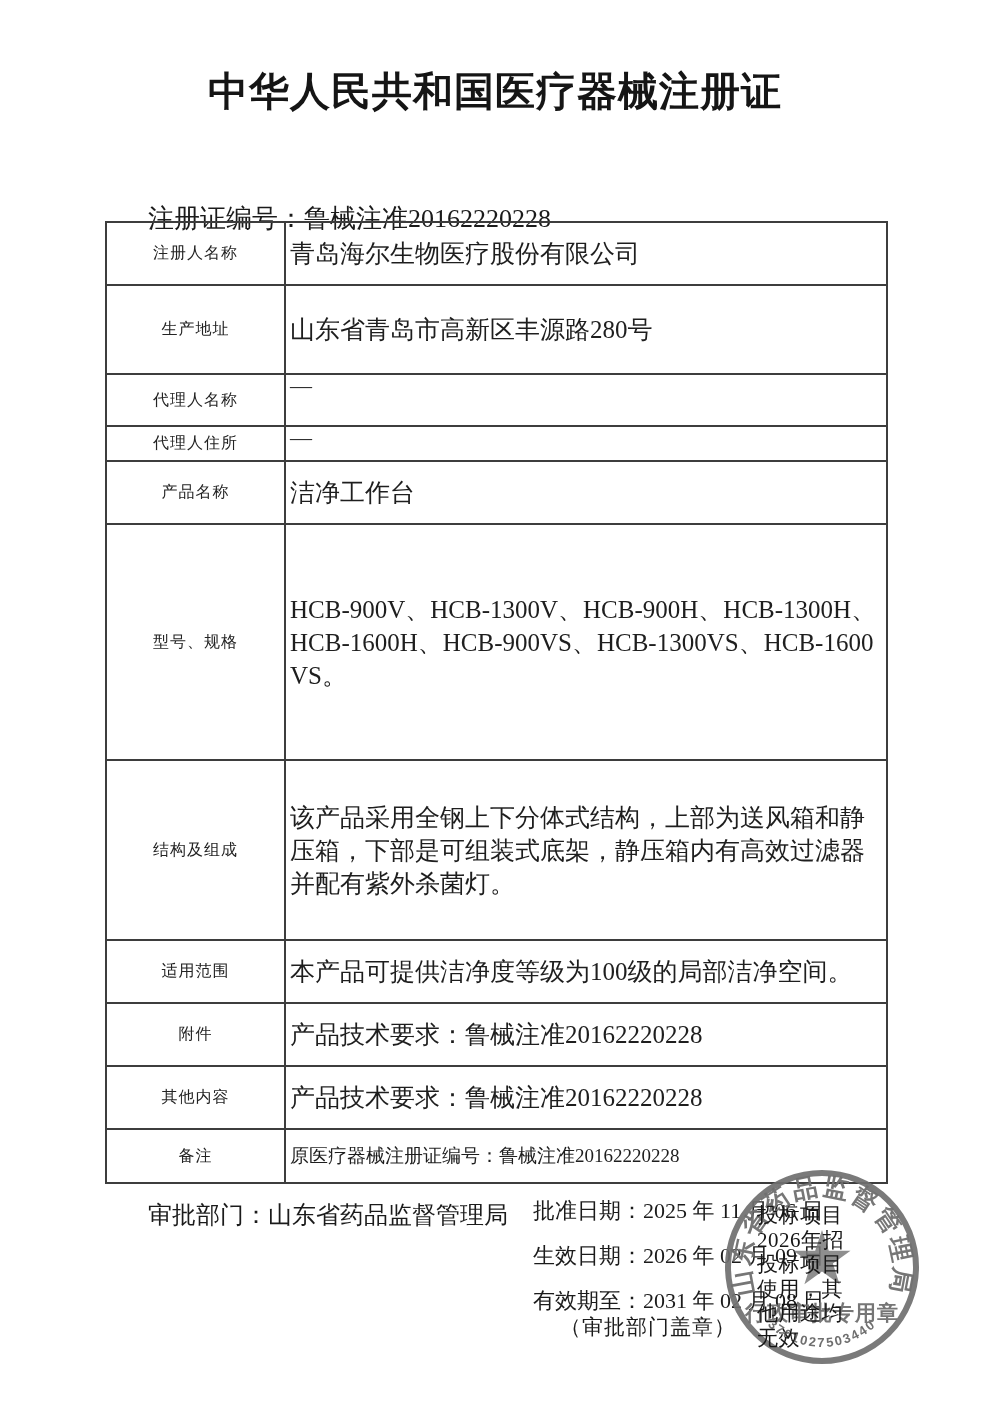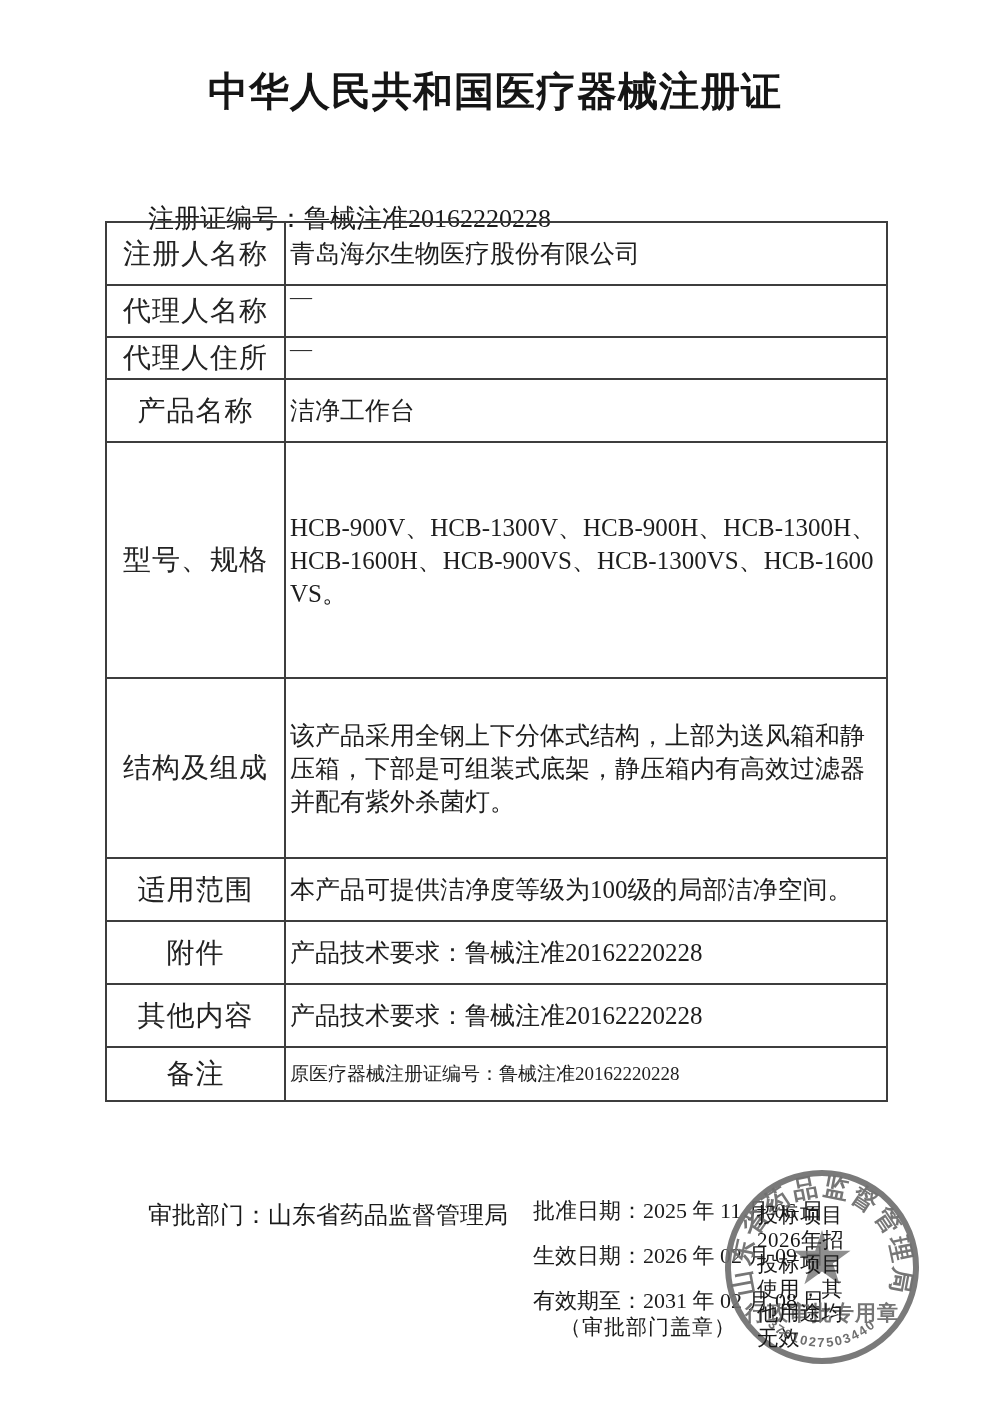--- a/index.html
+++ b/index.html
@@ -16,21 +16,21 @@
     position:absolute;left:148px;top:172px;font-size:26px;color:#1b1b1b;margin-top:29px;
   }
   table.reg-table{
     position:absolute;left:105px;top:221px;width:781px;
     border-collapse:collapse;table-layout:fixed;
   }
   table.reg-table td{
     border:2px solid #3d3d3d;vertical-align:middle;
   }
   td.lbl{
-    text-align:center;font-size:28px;letter-spacing:1px;color:#232323;margin-left:20px;
+    text-align:center;font-size:16px;letter-spacing:1px;color:#232323;margin-left:20px;
   }
   td.val{
     padding:14px 4px;font-size:25px;line-height:33px;color:#1e1e1e;
   }
   tr.h46{height:46px}tr.h90{height:90px}tr.h89{height:89px}tr.h44{height:52px}
   tr.h45{height:32px}tr.h47{height:41px}tr.h236{height:236px}tr.h180{height:180px}
   tr.h48{height:48px}
   tr.dash-row td.val{vertical-align:top;font-size:22px;line-height:16px;padding-top:3px;}
   tr.models-row td.val{word-break:break-all;}
   tr.remark-row td.val{font-size:19px;line-height:24px;margin-top:44px;}
@@ -55,20 +55,24 @@
 
 <table class="reg-table">
   <colgroup>
       <col style="width:179px">
       <col style="width:602px">
     </colgroup>
   <tbody>
       <tr class="h46">
         <td class="lbl">注册人名称</td>
         <td class="val">青岛海尔生物医疗股份有限公司</td>
+      </tr>
+  <tr class="h89">
+        <td class="lbl">生产地址</td>
+        <td class="val">山东省青岛市高新区丰源路280号</td>
       </tr>
   <tr class="h44 dash-row">
         <td class="lbl">代理人名称</td>
         <td class="val">—</td>
       </tr>
   <tr class="h45 dash-row">
         <td class="lbl">代理人住所</td>
         <td class="val">—</td>
       </tr>
   <tr class="h47">

